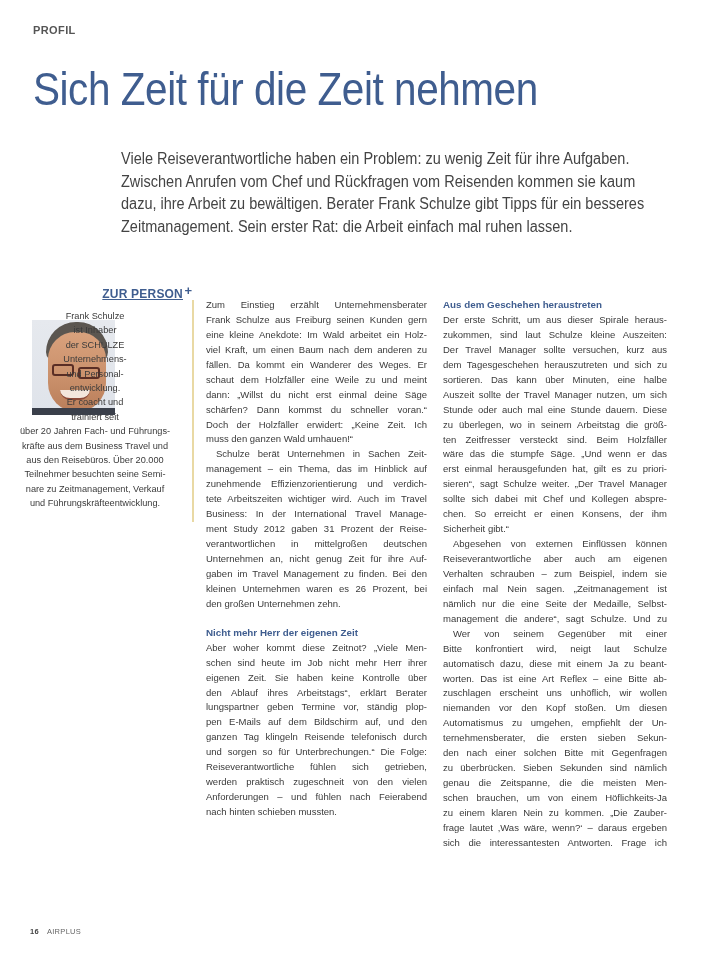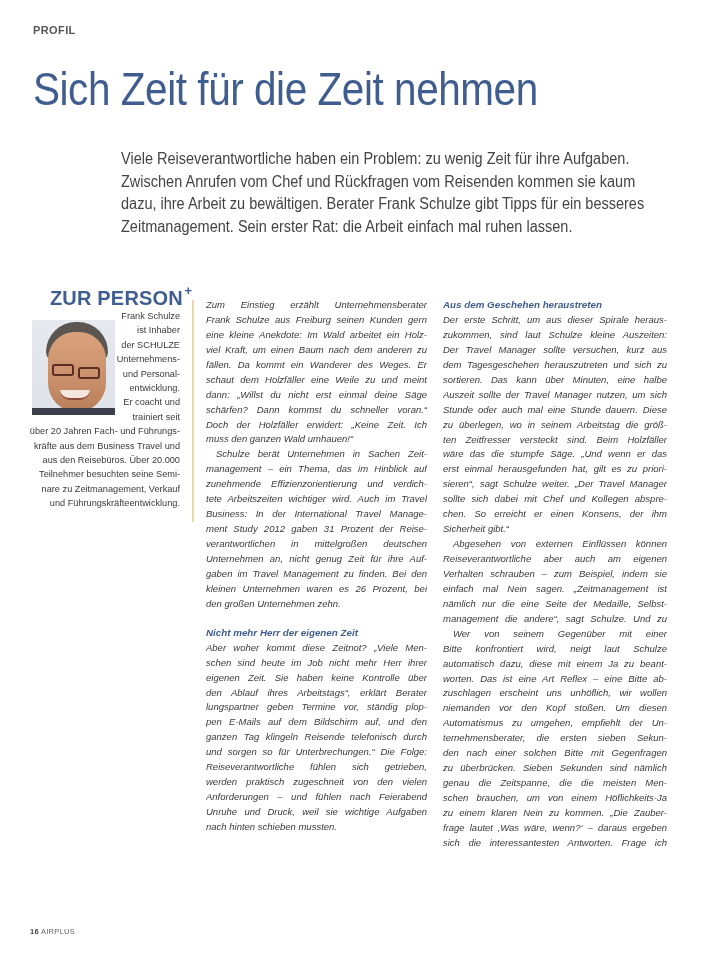--- a/index.html
+++ b/index.html
@@ -19,62 +19,63 @@
     position: absolute; left: 121px; top: 148px; width: 600px;
     font-size: 15.6px; line-height: 22.5px; color: #444444;
     transform: scaleX(0.93); transform-origin: left top;
   }
   .lead span { display: block; white-space: nowrap; }
 
   
   .person-box { position: absolute; left: 20px; top: 285px; width: 170px; height: 240px; }
   .person-title {
     position: absolute; right: 7px; top: 2px;
-    font-size: 20px; font-weight: 700; color: #3f5d8f; letter-spacing: 0.2px;
+    font-size: 12px; font-weight: 700; color: #3f5d8f; letter-spacing: 0.2px;
     white-space: nowrap;
+    text-decoration: underline;
   }
   .person-plus {
     position: absolute; right: -2px; top: -2px; font-size: 13px; color: #3f5d8f; font-weight: 700;
   }
   .photo {
     position: absolute; left: 12px; top: 35px; width: 83px; height: 95px;
     background: linear-gradient(180deg, #e6e9ee 0%, #dfe3ea 100%);
     overflow: hidden;
   }
   .photo .hair { position: absolute; left: 14px; top: 2px; width: 62px; height: 40px; border-radius: 30px 30px 10px 10px; background: #5b5650; }
   .photo .face { position: absolute; left: 16px; top: 12px; width: 58px; height: 80px; border-radius: 28px 28px 30px 30px; background: linear-gradient(180deg, #d9a27d 0%, #c98f6a 60%, #b97d5a 100%); }
   .photo .glass-l { position: absolute; left: 20px; top: 44px; width: 22px; height: 12px; border: 2px solid #5a2e25; border-radius: 3px; }
   .photo .glass-r { position: absolute; left: 46px; top: 47px; width: 22px; height: 12px; border: 2px solid #5a2e25; border-radius: 3px; }
   .photo .smile { position: absolute; left: 28px; top: 70px; width: 30px; height: 10px; border-radius: 0 0 16px 16px; background: #f3e6dd; border-bottom: 2px solid #8c4a3a; }
   .photo .shirt { position: absolute; left: 0; top: 88px; width: 83px; height: 10px; background: #3a3f4a; }
 
   .person-text {
     position: absolute; right: 10px; top: 24px; width: 170px;
-    font-size: 9.2px; line-height: 14.4px; color: #3a3a3a; text-align: right;
+    font-size: 9.2px; line-height: 14.4px; color: #3a3a3a; text-align: center;
   }
   .person-text span { display: block; white-space: nowrap; }
 
   .divider-v {
     position: absolute; left: 192px; top: 300px; width: 1.5px; height: 222px; background: #e9d9a4;
   }
 
   
-  .col { position: absolute; font-size: 9.5px; line-height: 14.95px; color: #3a3a3a; font-style: italic; }
+  .col { position: absolute; font-size: 9.5px; line-height: 14.95px; color: #3a3a3a; }
   .col span.l { display: block; white-space: nowrap; text-align: justify; text-align-last: justify; height: 14.95px; overflow: hidden; }
   .col span.l.last { text-align-last: left; }
   .col span.l.ind { padding-left: 10px; }
   .col .sub { display: block; font-weight: 700; color: #3f5d8f; font-size: 9.8px; height: 15px; white-space: nowrap; }
   .col .gap { display: block; height: 14px; }
   .col1 { left: 206px; top: 298px; width: 221px; }
   .col2 { left: 443px; top: 298px; width: 224px; }
 
   .footer {
     position: absolute; left: 30px; top: 927px; font-size: 7.5px; color: #666666; letter-spacing: 0.3px;
   }
-  .footer .num { font-weight: 700; color: #444; }
+  .footer .num { font-weight: 700; color: #444; margin-right: 6px; }
 </style>
 </head>
 <body>
 
 <div class="section-label">PROFIL</div>
 <h1 class="headline">Sich Zeit für die Zeit nehmen</h1>
 
 <div class="lead">
   <span>Viele Reiseverantwortliche haben ein Problem: zu wenig Zeit für ihre Aufgaben.</span>
   <span>Zwischen Anrufen vom Chef und Rückfragen vom Reisenden kommen sie kaum</span>
@@ -143,21 +144,20 @@
   <span class="l">schen sind heute im Job nicht mehr Herr ihrer</span>
   <span class="l">eigenen Zeit. Sie haben keine Kontrolle über</span>
   <span class="l">den Ablauf ihres Arbeitstags“, erklärt Berater</span>
   <span class="l">lungspartner geben Termine vor, ständig plop-</span>
   <span class="l">pen E-Mails auf dem Bildschirm auf, und den</span>
   <span class="l">ganzen Tag klingeln Reisende telefonisch durch</span>
   <span class="l">und sorgen so für Unterbrechungen.“ Die Folge:</span>
   <span class="l">Reiseverantwortliche fühlen sich getrieben,</span>
   <span class="l">werden praktisch zugeschneit von den vielen</span>
   <span class="l">Anforderungen – und fühlen nach Feierabend</span>
-  <span class="l">Unruhe und Druck, weil sie wichtige Aufgaben</span>
   <span class="l last">nach hinten schieben mussten.</span>
 </section>
 
 <section class="col col2">
   <span class="sub">Aus dem Geschehen heraustreten</span>
   <span class="l">Der erste Schritt, um aus dieser Spirale heraus-</span>
   <span class="l">zukommen, sind laut Schulze kleine Auszeiten:</span>
   <span class="l">Der Travel Manager sollte versuchen, kurz aus</span>
   <span class="l">dem Tagesgeschehen herauszutreten und sich zu</span>
   <span class="l">sortieren. Das kann über Minuten, eine halbe</span>

